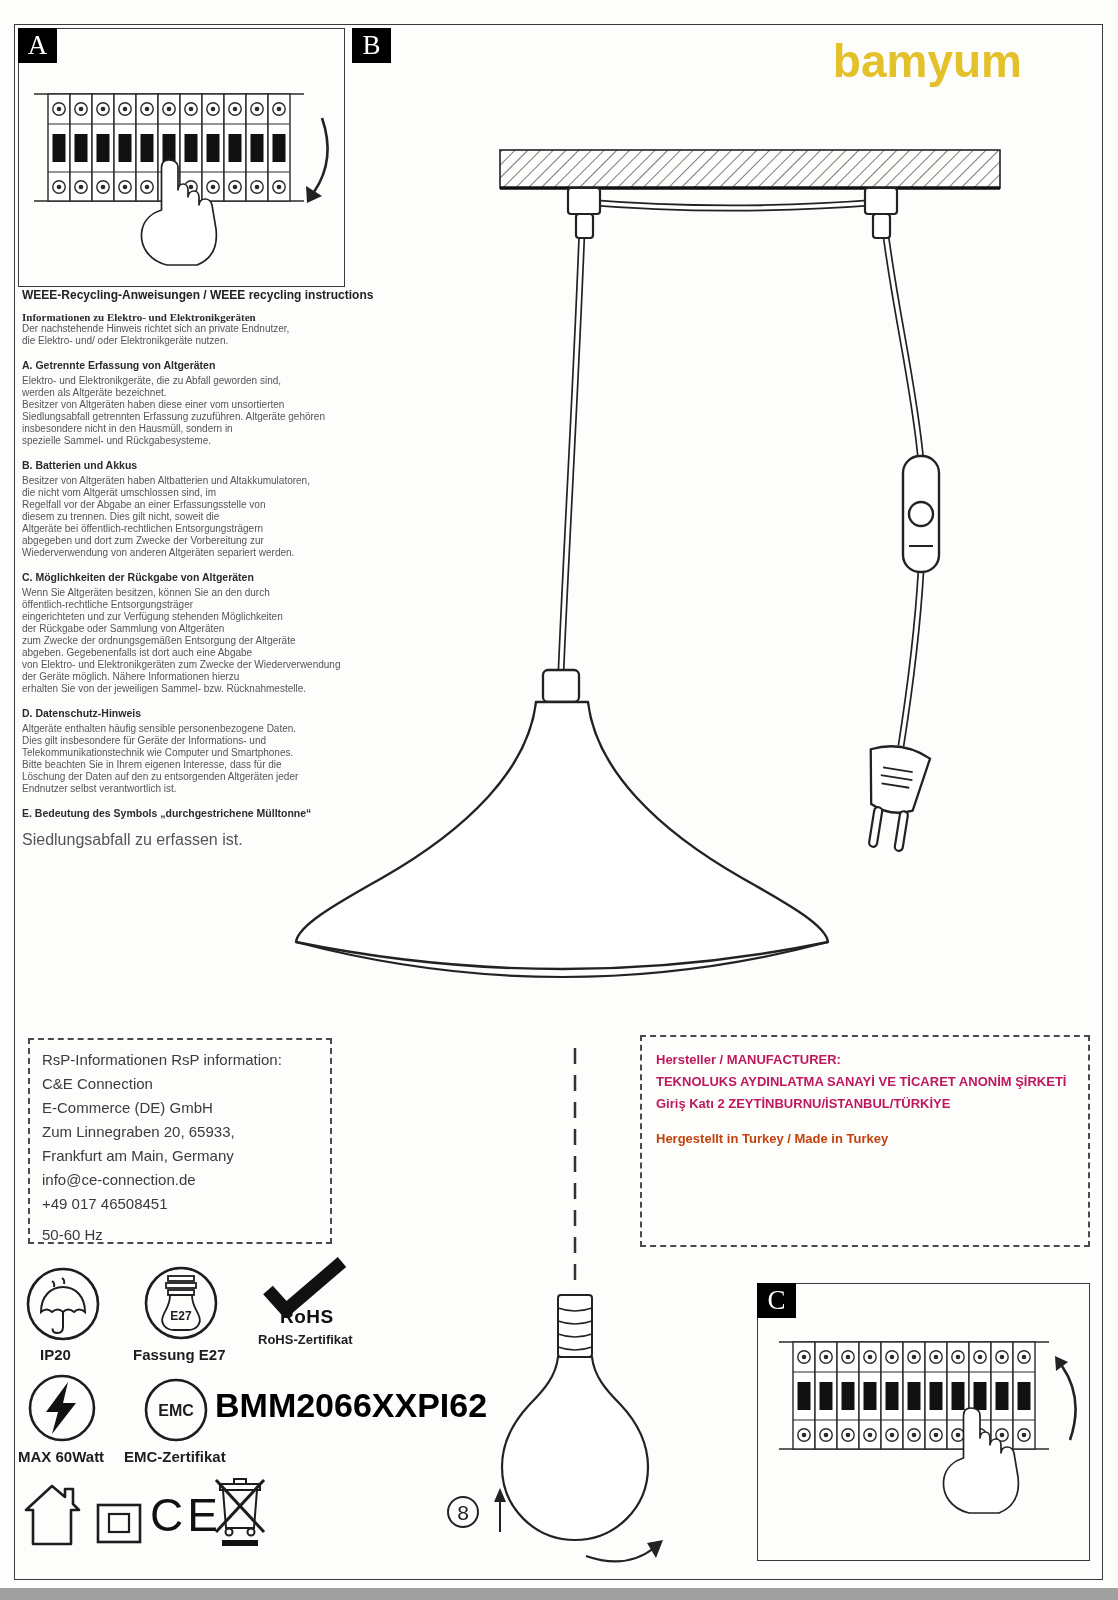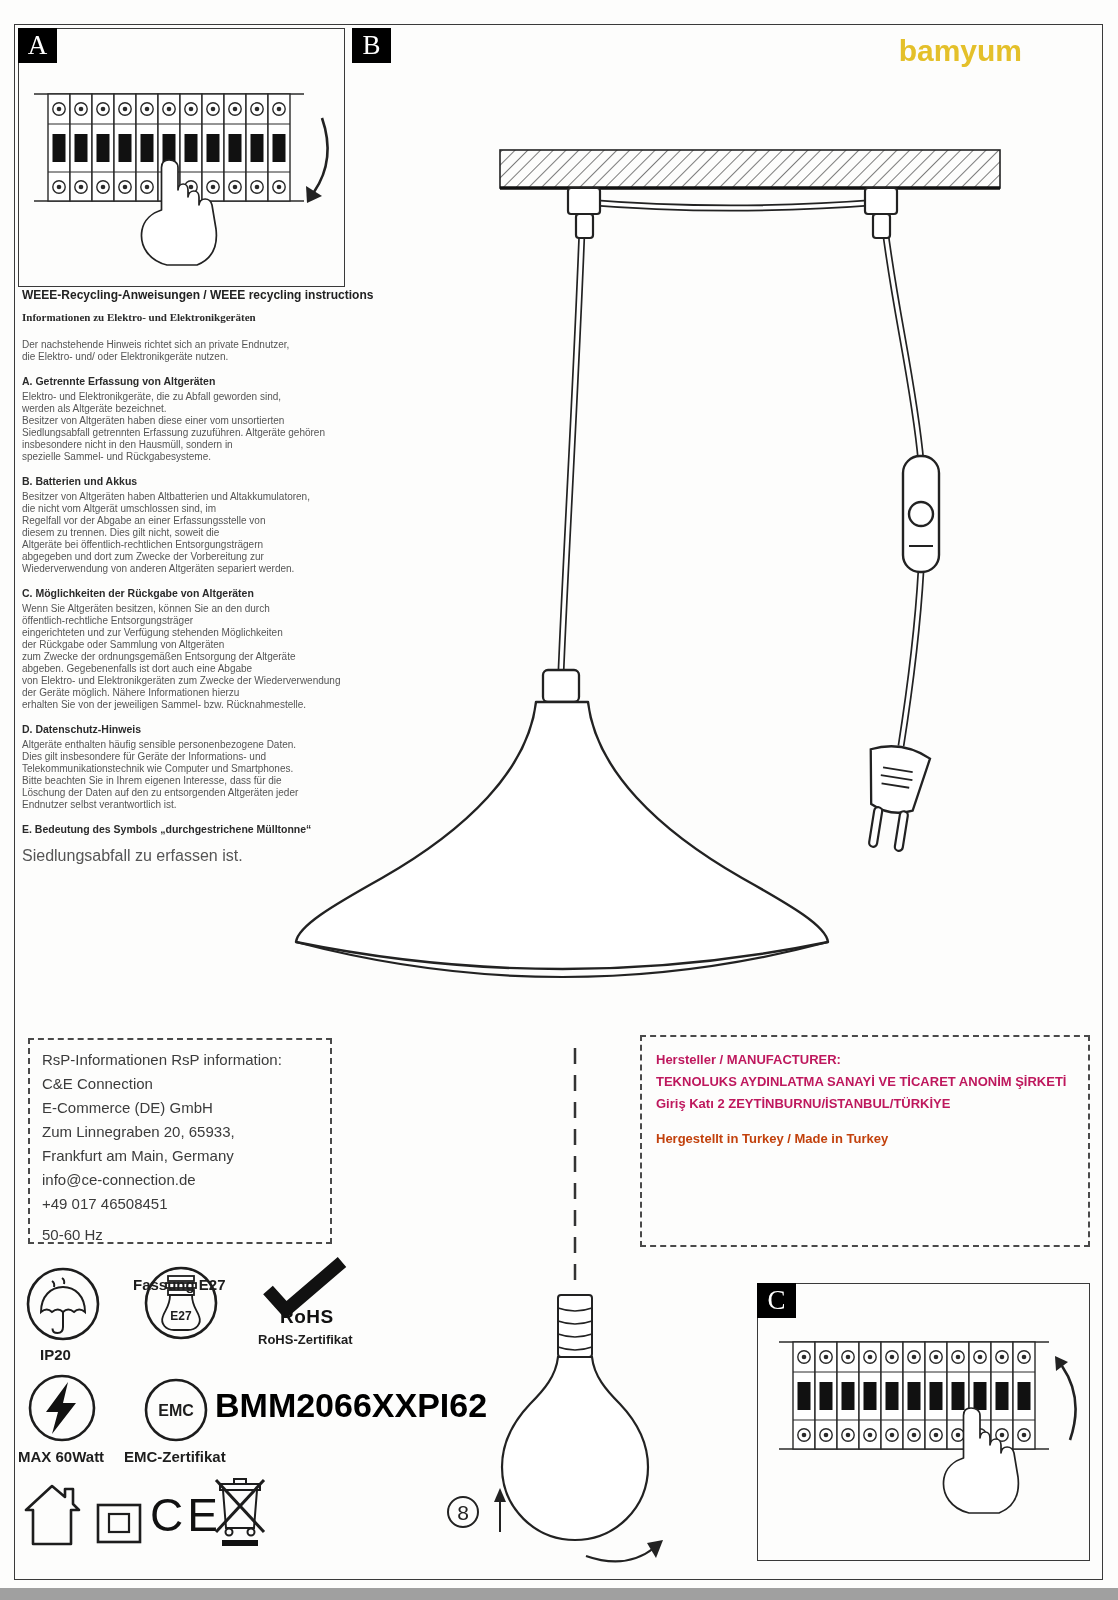--- a/index.html
+++ b/index.html
@@ -4,25 +4,25 @@
 <style>
   * { margin:0; padding:0; box-sizing:border-box; }
   html,body { background:#ffffff; }
   body { width:1118px; height:1600px; font-family:"Liberation Sans", sans-serif; color:#222; }
   .page { position:relative; width:1118px; height:1600px; background:#fdfdfc; overflow:hidden; }
   .abs { position:absolute; }
   .frame { position:absolute; border:1.6px solid #3a3a3a; }
   .seclabel { position:absolute; width:39px; height:35px; background:#000; color:#fff;
     font-family:"Liberation Serif", serif; font-size:27px; display:flex; align-items:center;
     justify-content:center; }
-  .brand { position:absolute; font-weight:bold; font-size:30px; letter-spacing:0px; }
+  .brand { position:absolute; font-weight:bold; font-size:46px; letter-spacing:0px; }
   .weee-col { position:absolute; left:22px; top:288px; width:384px; }
   .weee-title { font-size:12px; font-weight:bold; color:#222; }
   .weee-sub { font-size:11px; font-weight:bold; color:#2b2b2b; margin-top:9px;font-family:Liberation Serif, serif; }
-  .weee-intro { font-size:10px; color:#555; line-height:12px; margin-top:16px; white-space:pre-line; }
+  .weee-intro { font-size:10px; color:#555; line-height:12px; margin-top:0; white-space:pre-line; }
   .weee-h { font-size:10.5px; font-weight:bold; color:#2b2b2b; margin-top:12px; }
   .weee-b { font-size:10px; color:#555; line-height:12px; margin-top:4px; white-space:pre-line; }
   .weee-footer { font-size:16px; color:#555; margin-top:12px; }
   .dashed-box { position:absolute; border:2px dashed #4a4a4a; }
   .rsp-line { font-size:15px; color:#3b3b3b; line-height:24px; }
   .rsp-line.gap { margin-top:7px; }
   .man-line { font-size:13px; font-weight:bold; color:#be185d; line-height:22px; }
   .man-made { font-size:13px; font-weight:bold; color:#c2410c; margin-top:16px; }
   .cert-label { position:absolute; font-size:15px; font-weight:bold; color:#1d1d1d; }
   .rohs-word { position:absolute; font-size:19px; font-weight:bold; color:#111; letter-spacing:0.5px; }
@@ -207,21 +207,21 @@
   <div class="cert-label" style="left:40px;top:1346px">IP20</div>
 
   <svg class="abs" style="left:142px;top:1264px" width="78" height="78" viewBox="0 0 78 78">
     <circle cx="39" cy="39" r="35" fill="none" stroke="#1d1d1d" stroke-width="2.6"></circle>
     <rect x="26" y="12" width="26" height="5" fill="#fff" stroke="#1d1d1d" stroke-width="1.8"></rect>
     <rect x="24" y="19" width="30" height="5" fill="#fff" stroke="#1d1d1d" stroke-width="1.8"></rect>
     <rect x="26" y="26" width="26" height="5" fill="#fff" stroke="#1d1d1d" stroke-width="1.8"></rect>
     <path d="M 28 31 C 28 42 23 46 21 52 C 18 60 24 66 32 66 L 46 66 C 54 66 60 60 57 52 C 55 46 50 42 50 31 Z" fill="none" stroke="#1d1d1d" stroke-width="1.8"></path>
     <text x="39" y="56" text-anchor="middle" font-size="12" font-weight="bold" fill="#1d1d1d">E27</text>
   </svg>
-  <div class="cert-label" style="left:133px;top:1276px">Fassung E27</div>
+  <div class="cert-label" style="left:133px;top:1346px">Fassung E27</div>
 
   <svg class="abs" style="left:258px;top:1256px" width="92" height="62" viewBox="0 0 92 62">
     <path d="M 10 34 L 28 54 L 84 6" fill="none" stroke="#111" stroke-width="13" stroke-linecap="butt" stroke-linejoin="miter"></path>
   </svg>
   <div class="rohs-word" style="left:280px;top:1306px">RoHS</div>
   <div class="cert-label" style="left:258px;top:1332px;font-size:13px">RoHS-Zertifikat</div>
 
   <svg class="abs" style="left:26px;top:1372px" width="72" height="72" viewBox="0 0 72 72">
     <circle cx="36" cy="36" r="32" fill="none" stroke="#1d1d1d" stroke-width="2.6"></circle>
     <polygon points="42,10 20,40 32,40 26,62 50,31 37,31" fill="#111"></polygon>

